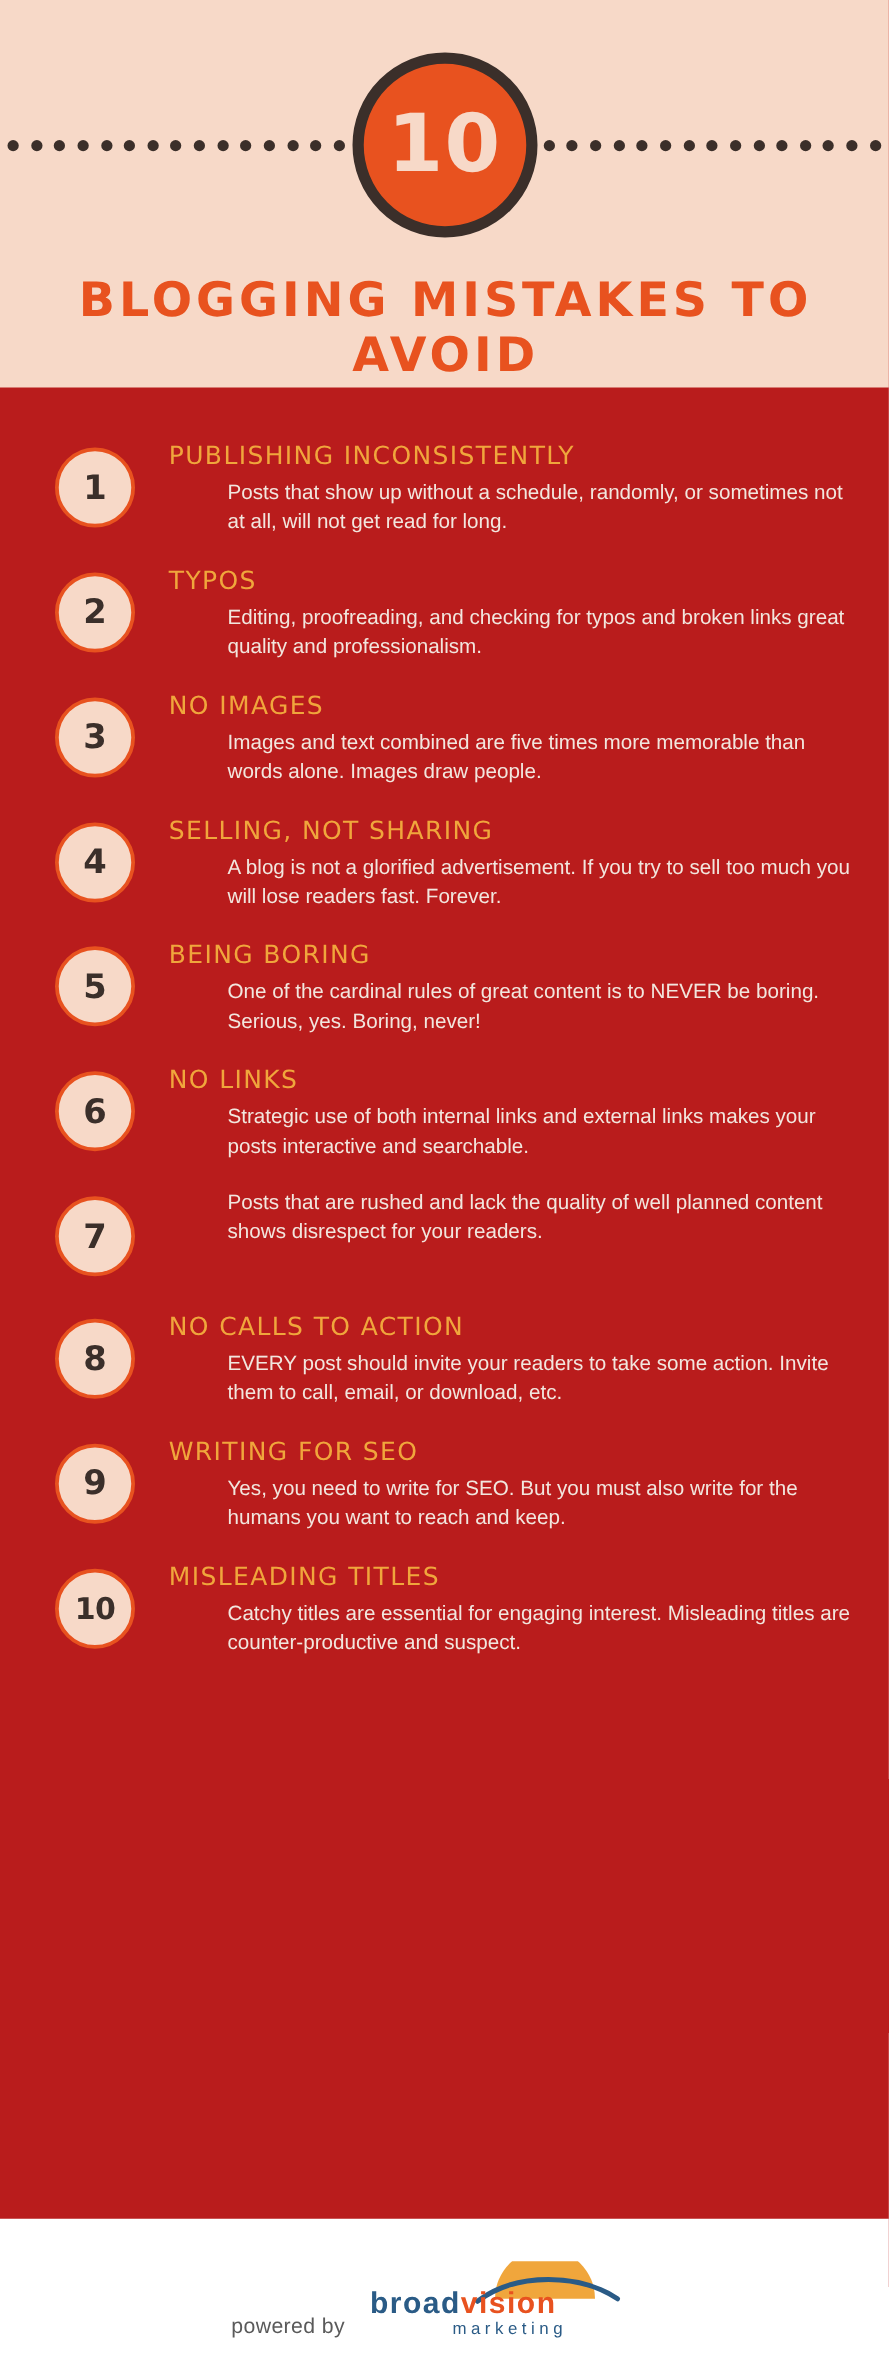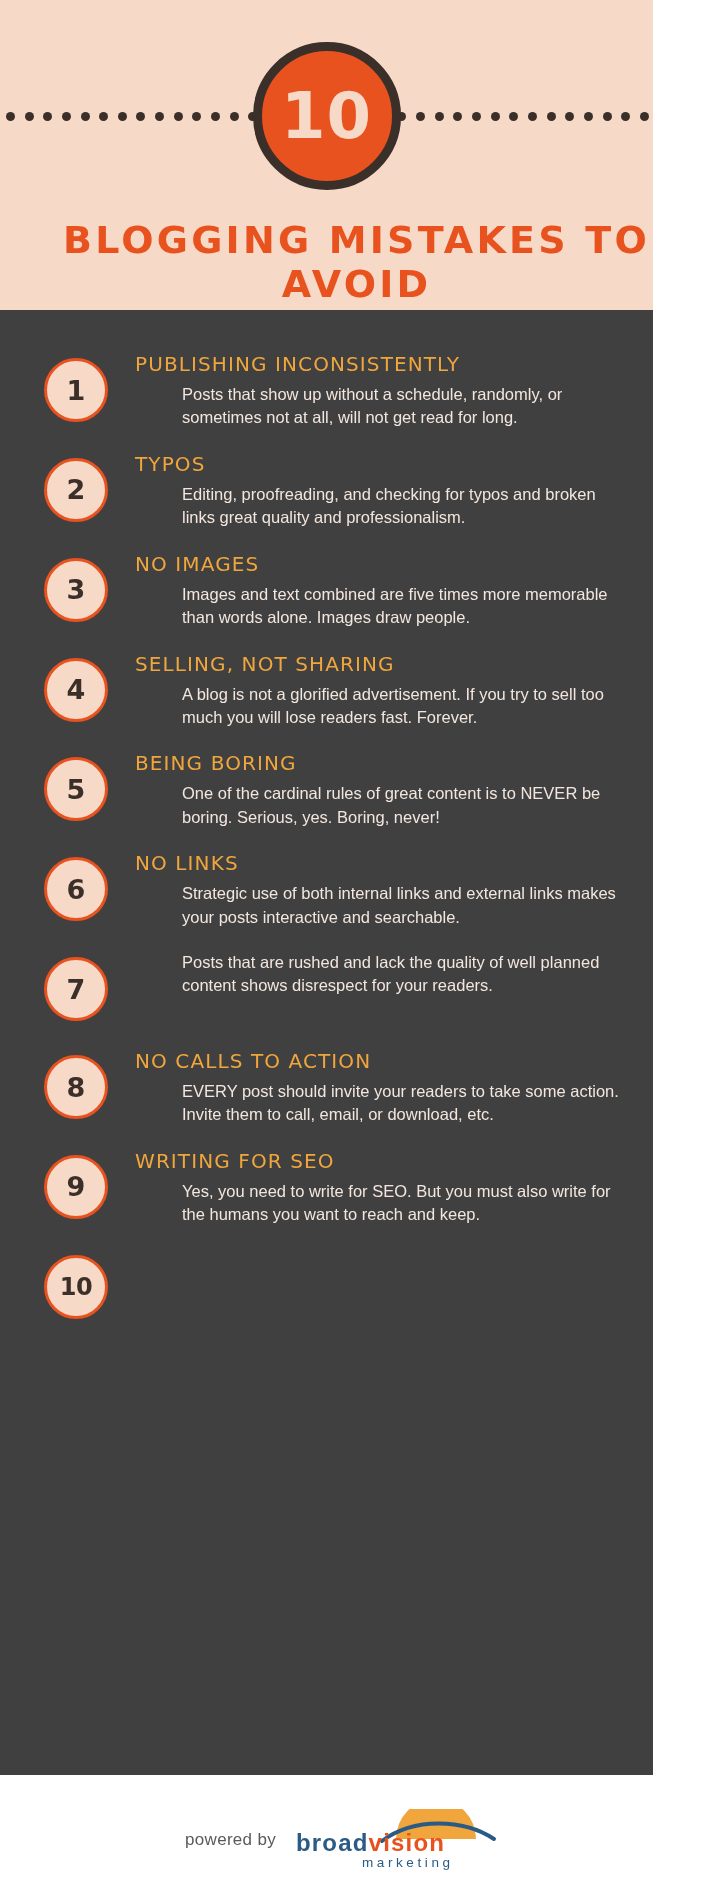--- a/index.html
+++ b/index.html
@@ -8,23 +8,23 @@
   }
   body {
     width: 711px;
     height: 1893px;
     background: #fff;
     font-family: "Liberation Sans", sans-serif;
     overflow: hidden;
   }
   .poster {
     position: relative;
-    width: 653px;
+    width: 711px;
     height: 1893px;
-    background: #404040;
+    background: #b91c1c;
   }
 
   
   .header {
     position: relative;
     height: 310px;
     background: #f7d9c8;
     overflow: hidden;
   }
   .dotline {
@@ -150,21 +150,21 @@
     bottom: 0;
     width: 711px;
     height: 118px;
     background: #ffffff;
     display: flex;
     align-items: center;
     justify-content: center;
   }
   .footer-inner {
     display: flex;
-    align-items: center;
+    align-items: flex-end;
     gap: 18px;
     transform: translateY(6px);
   }
   .powered {
     font-family: "Liberation Sans", sans-serif;
     font-size: 17px;
     color: #5a5a5a;
     letter-spacing: 0.3px;
   }
   .logo {
@@ -331,20 +331,24 @@
           <span class="circle-num">9</span>
         </div>
         <div class="row-text">
           <div class="row-title">WRITING FOR SEO</div>
           <div class="row-desc">Yes, you need to write for SEO. But you must also write for the humans you want to reach and keep.</div>
         </div>
       </div>
       <div class="row">
         <div class="circle wide">
           <span class="circle-num">10</span>
+        </div>
+        <div class="row-text">
+          <div class="row-title">MISLEADING TITLES</div>
+          <div class="row-desc">Catchy titles are essential for engaging interest. Misleading titles are counter-productive and suspect.</div>
         </div>
       </div>
     </div>
 
   <div class="footer">
     <div class="footer-inner">
       <div class="powered">powered by</div>
       <div class="logo">
         <svg width="232" height="62" viewBox="0 0 232 62">
           <path d="M102 30 A40 40 0 0 1 182 30 Z" fill="#f0a63c"></path>

